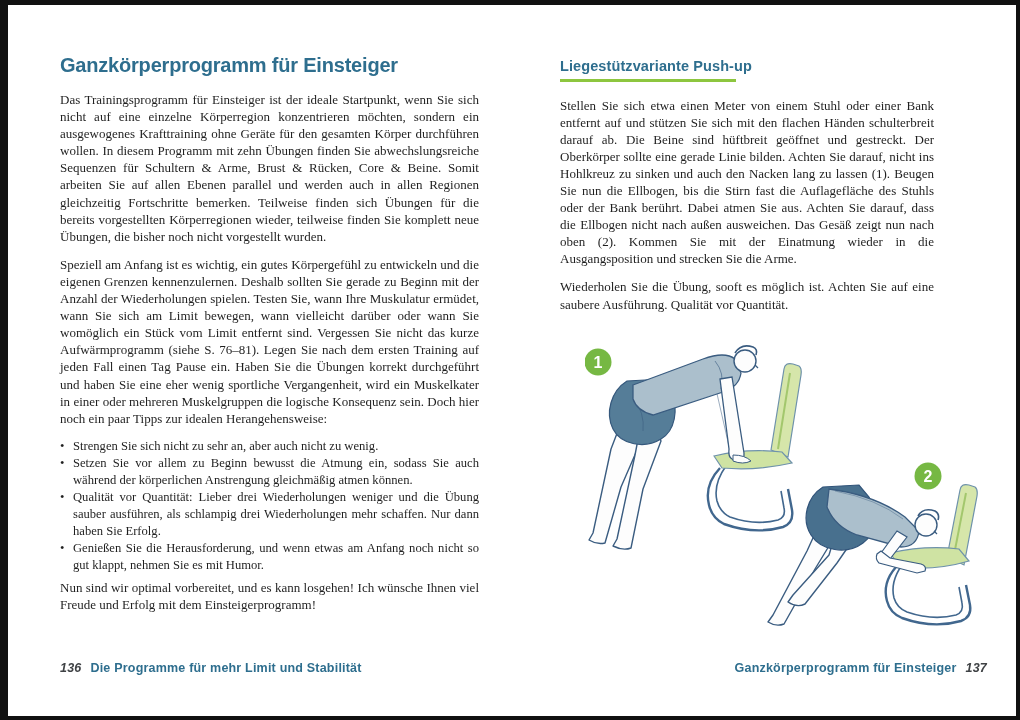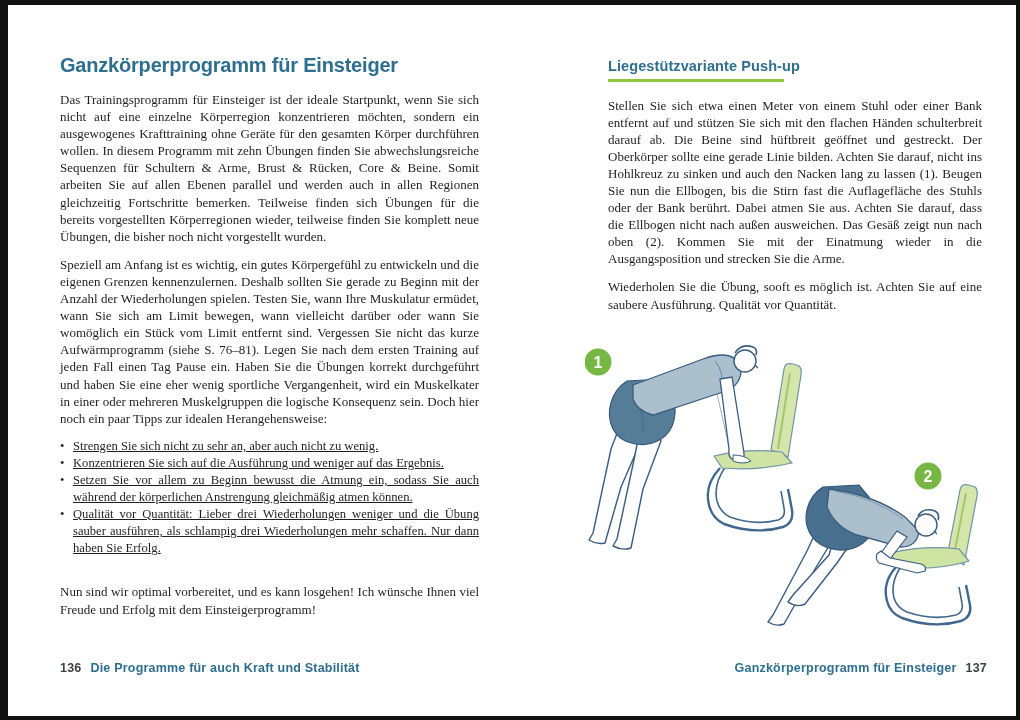--- a/index.html
+++ b/index.html
@@ -7,36 +7,36 @@
        font-family:"Liberation Serif","DejaVu Serif",serif;}
   .sheet{position:absolute;left:8px;top:5px;right:4px;bottom:4px;background:#ffffff;}
   .canvas{position:absolute;left:0;top:0;width:1020px;height:556px;}
 
   
   .left-col{position:absolute;left:60px;top:54px;width:419px;color:#1f1f1f;}
   h1.page-title{margin:0 0 14px 0;font-family:"Liberation Sans","DejaVu Sans",sans-serif;
       font-size:20px;font-weight:bold;letter-spacing:-0.2px;color:#2e6e8e;}
   .body-par{margin:0 0 11px 0;font-size:13px;line-height:17.1px;text-align:justify;
       color:#1f1f1f;}
-  ul.tips{margin:6px 0 26px 0;padding:0 0 0 13px;list-style:none;text-decoration:underline;}
+  ul.tips{margin:6px 0 4px 0;padding:0 0 0 13px;list-style:none;}
   ul.tips li{position:relative;font-size:12.6px;line-height:17.1px;text-align:justify;color:#1f1f1f;}
   ul.tips li::before{content:"\2022";position:absolute;left:-13px;top:0;color:#1f1f1f;}
 
   .folio{position:absolute;top:661px;font-family:"Liberation Sans","DejaVu Sans",sans-serif;
       font-size:12.5px;font-weight:bold;letter-spacing:0.2px;}
-  .folio .num{color:#3f4245;}
+  .folio .num{color:#3f4245;font-style:italic;}
   .folio .chap{color:#2e6e8e;}
   .folio-left{left:60px;}
   .folio-right{left:613px;width:374px;text-align:right;}
   .folio span{display:inline-block;}
   .folio-left .num{margin-right:9px;}
   .folio-right .num{margin-left:9px;}
 
   
-  .right-col{position:absolute;left:608px;top:58px;width:374px;color:#1f1f1f;}
+  .right-col{position:absolute;left:560px;top:58px;width:374px;color:#1f1f1f;}
   h2.ex-heading{margin:0;font-family:"Liberation Sans","DejaVu Sans",sans-serif;
       font-size:14.5px;font-weight:bold;color:#2e6e8e;letter-spacing:0.1px;}
   .green-rule{width:176px;height:2.5px;background:#8dc63f;margin:5px 0 15px 0;}
   h3.ex-sub{margin:0 0 12px 0;font-size:13.2px;font-weight:bold;color:#1a1a1a;}
 
   .figure-wrap{position:absolute;left:585px;top:337px;width:410px;height:322px;}
   .figure-wrap svg{display:block;width:410px;height:322px;}
   .badge-num{font-family:"Liberation Sans","DejaVu Sans",sans-serif;font-weight:bold;
       font-size:16px;fill:#ffffff;text-anchor:middle;}
 </style>
@@ -45,29 +45,29 @@
 
 <div class="sheet"></div>
 <div class="canvas">
 
   <div class="left-col">
     <h1 class="page-title">Ganzkörperprogramm für Einsteiger</h1>
     <p class="body-par">Das Trainingsprogramm für Einsteiger ist der ideale Startpunkt, wenn Sie sich nicht auf eine einzelne Körperregion konzentrieren möchten, sondern ein ausgewogenes Krafttraining ohne Geräte für den gesamten Körper durchführen wollen. In diesem Programm mit zehn Übungen finden Sie abwechslungsreiche Sequenzen für Schultern &amp; Arme, Brust &amp; Rücken, Core &amp; Beine. Somit arbeiten Sie auf allen Ebenen parallel und werden auch in allen Regionen gleichzeitig Fortschritte bemerken. Teilweise finden sich Übungen für die bereits vorgestellten Körperregionen wieder, teilweise finden Sie komplett neue Übungen, die bisher noch nicht vorgestellt wurden.</p>
     <p class="body-par">Speziell am Anfang ist es wichtig, ein gutes Körpergefühl zu entwickeln und die eigenen Grenzen kennenzulernen. Deshalb sollten Sie gerade zu Beginn mit der Anzahl der Wiederholungen spielen. Testen Sie, wann Ihre Muskulatur ermüdet, wann Sie sich am Limit bewegen, wann vielleicht darüber oder wann Sie womöglich ein Stück vom Limit entfernt sind. Vergessen Sie nicht das kurze Aufwärmprogramm (siehe S. 76–81). Legen Sie nach dem ersten Training auf jeden Fall einen Tag Pause ein. Haben Sie die Übungen korrekt durchgeführt und haben Sie eine eher wenig sportliche Vergangenheit, wird ein Muskelkater in einer oder mehreren Muskelgruppen die logische Konsequenz sein. Doch hier noch ein paar Tipps zur idealen Herangehensweise:</p>
     <ul class="tips">
       <li>Strengen Sie sich nicht zu sehr an, aber auch nicht zu wenig.</li>
-      <li>Konzentrieren Sie sich auf die Ausführung und weniger auf das Ergebnis.</li>
       <li>Setzen Sie vor allem zu Beginn bewusst die Atmung ein, sodass Sie auch während der körperlichen Anstrengung gleichmäßig atmen können.</li>
       <li>Qualität vor Quantität: Lieber drei Wiederholungen weniger und die Übung sauber ausführen, als schlampig drei Wiederholungen mehr schaffen. Nur dann haben Sie Erfolg.</li>
+      <li>Genießen Sie die Herausforderung, und wenn etwas am Anfang noch nicht so gut klappt, nehmen Sie es mit Humor.</li>
     </ul>
     <p class="body-par">Nun sind wir optimal vorbereitet, und es kann losgehen! Ich wünsche Ihnen viel Freude und Erfolg mit dem Einsteigerprogramm!</p>
   </div>
 
   <div class="folio folio-left">
-    <span class="num">136</span><span class="chap">Die Programme für auch Kraft und Stabilität</span>
+    <span class="num">136</span><span class="chap">Die Programme für mehr Limit und Stabilität</span>
   </div>
 
   <div class="right-col">
     <h2 class="ex-heading">Liegestützvariante Push-up</h2>
     <div class="green-rule"></div>
     <p class="body-par">Stellen Sie sich etwa einen Meter von einem Stuhl oder einer Bank entfernt auf und stützen Sie sich mit den flachen Händen schulterbreit darauf ab. Die Beine sind hüftbreit geöffnet und gestreckt. Der Oberkörper sollte eine gerade Linie bilden. Achten Sie darauf, nicht ins Hohlkreuz zu sinken und auch den Nacken lang zu lassen (1). Beugen Sie nun die Ellbogen, bis die Stirn fast die Auflagefläche des Stuhls oder der Bank berührt. Dabei atmen Sie aus. Achten Sie darauf, dass die Ellbogen nicht nach außen ausweichen. Das Gesäß zeigt nun nach oben (2). Kommen Sie mit der Einatmung wieder in die Ausgangsposition und strecken Sie die Arme.</p>
     <p class="body-par">Wiederholen Sie die Übung, sooft es möglich ist. Achten Sie auf eine saubere Ausführung. Qualität vor Quantität.</p>
   </div>
 
   <div class="figure-wrap">

